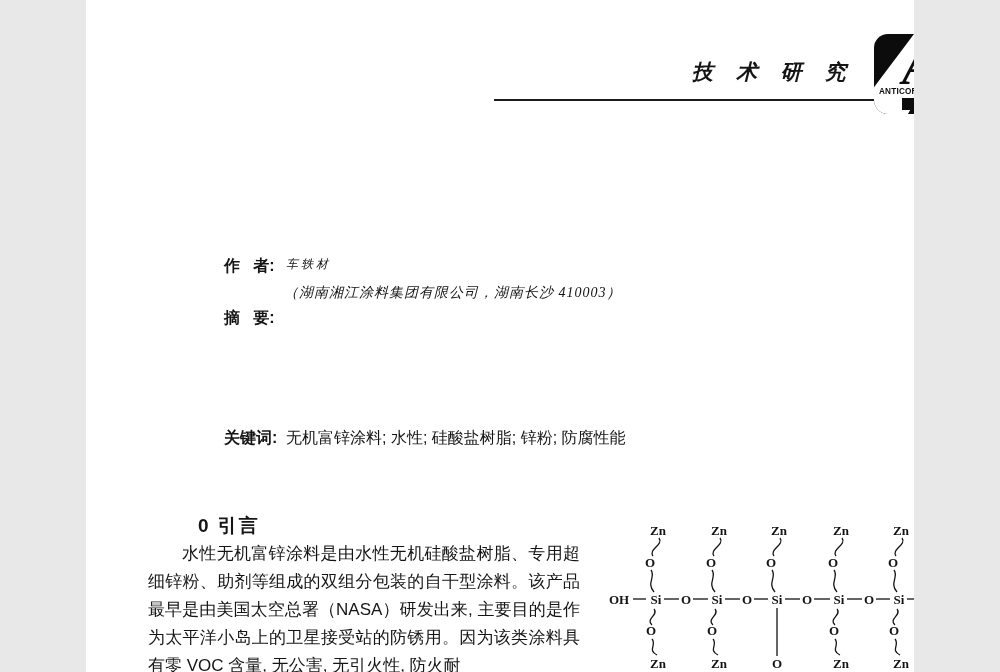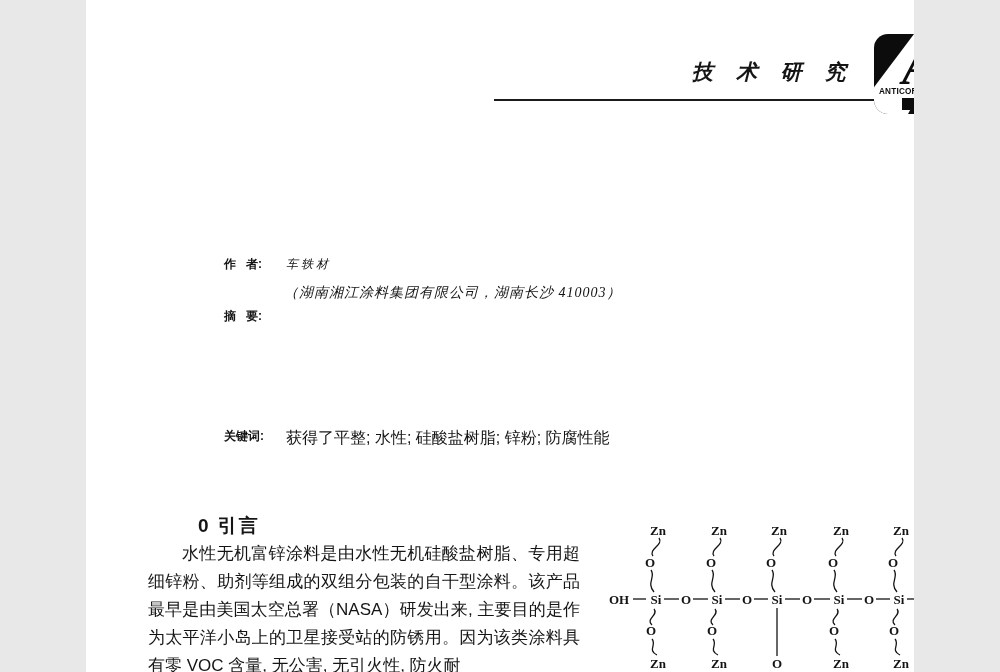--- a/index.html
+++ b/index.html
@@ -24,21 +24,21 @@
     background:#1b1b1b;
   }
   .logo{position:absolute;left:786px;top:28px;width:104px;height:96px;}
   
   .article-title{
     position:absolute;left:0;top:138px;width:1000px;
     text-align:center;font-size:31px;font-weight:bold;letter-spacing:4px;
   }
   
   .meta-label{
-    position:absolute;left:138px;font-size:12px;font-weight:bold;
+    position:absolute;left:138px;font-size:16px;font-weight:bold;
     white-space:pre;
   }
   .author-label{top:256px;}
   .author-name{
     position:absolute;left:200px;top:256px;font-size:12px;
     font-style:italic;font-family:"Liberation Serif",serif;letter-spacing:3px;
   }
   .affiliation{
     position:absolute;left:198px;top:284px;font-size:14px;
     font-style:italic;font-family:"Liberation Serif",serif;letter-spacing:1px;
@@ -113,21 +113,21 @@
   </svg>
 
 
   <div class="meta-label author-label">作   者:</div>
   <div class="author-name">车轶材</div>
   <div class="affiliation">（湖南湘江涂料集团有限公司，湖南长沙 410003）</div>
 
   <div class="meta-label abstract-label">摘   要:</div>
 
   <div class="meta-label keywords-label">关键词:</div>
-  <div class="keywords-text">获得了平整; 水性; 硅酸盐树脂; 锌粉; 防腐性能</div>
+  <div class="keywords-text">无机富锌涂料; 水性; 硅酸盐树脂; 锌粉; 防腐性能</div>
 
   <div class="section-heading">0 引言</div>
   <div class="intro-paragraph">水性无机富锌涂料是由水性无机硅酸盐树脂、专用超细锌粉、助剂等组成的双组分包装的自干型涂料。该产品最早是由美国太空总署（NASA）研发出来, 主要目的是作为太平洋小岛上的卫星接受站的防锈用。因为该类涂料具有零 VOC 含量, 无公害, 无引火性, 防火耐</div>
 
   <svg class="structure-figure" viewBox="0 0 460 159">
 
     <g>
       <line class="bond" x1="27" y1="86" x2="40" y2="86"></line>
       <line class="bond" x1="58" y1="86" x2="73" y2="86"></line>
       <line class="bond" x1="87" y1="86" x2="102" y2="86"></line>

